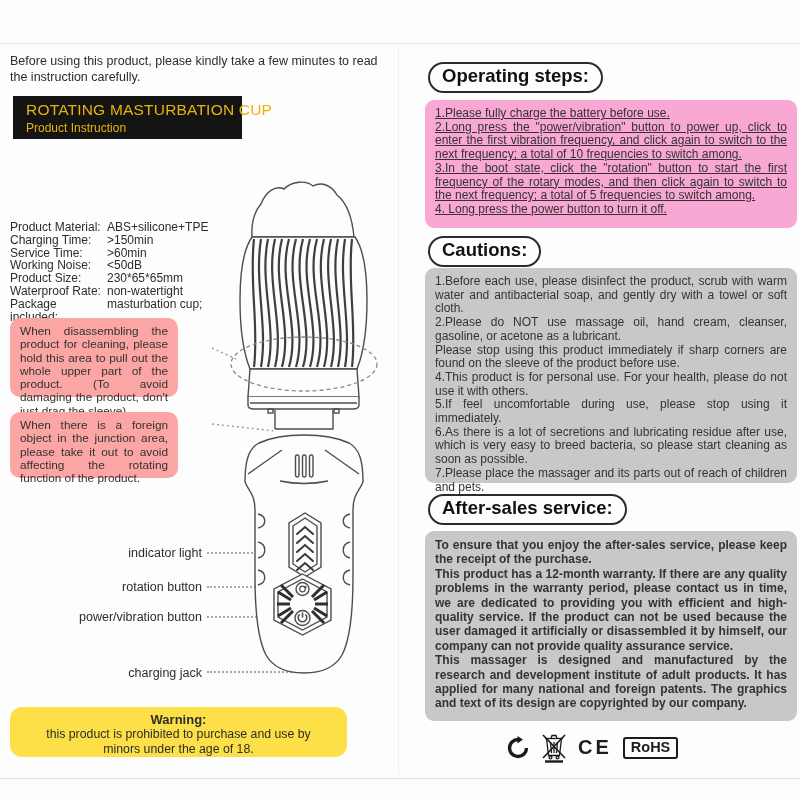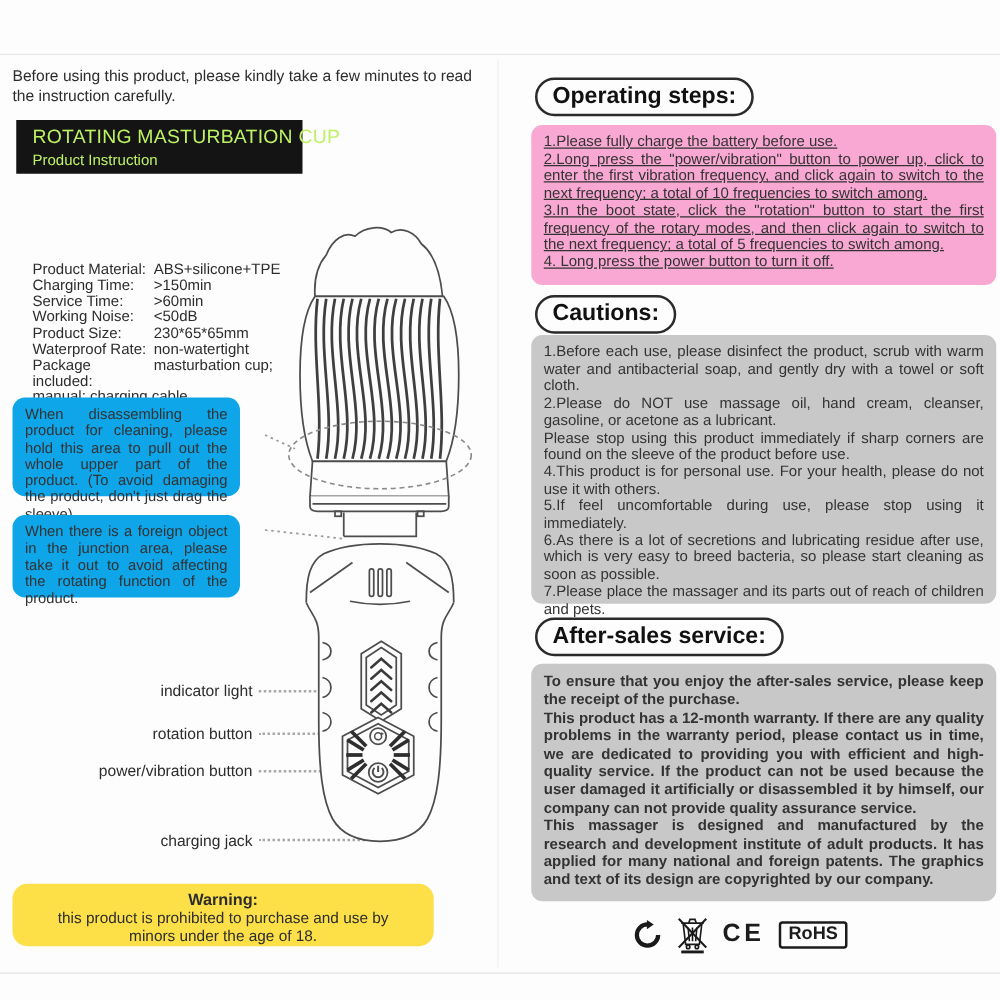--- a/index.html
+++ b/index.html
@@ -5,30 +5,30 @@
   html,body{margin:0;padding:0;}
   body{width:800px;height:800px;background:#fdfdfd;font-family:"Liberation Sans",sans-serif;color:#2d2d2d;position:relative;overflow:hidden;}
   .page{position:absolute;inset:0;}
   .edge-line{position:absolute;left:0;width:800px;height:1px;background:#e6e6e6;}
   .edge-top{top:43px;}
   .edge-bottom{top:778px;background:#e2e2e2;}
   .fold-line{position:absolute;left:398px;top:48px;width:1px;height:726px;background:#efefef;}
 
   
   .intro{position:absolute;left:10px;top:53px;width:382px;font-size:12.5px;line-height:16px;margin:0;}
-  .title-box{position:absolute;left:13px;top:96px;width:229px;height:43px;background:#141414;color:#bef264;padding-left:13px;box-sizing:border-box;}
+  .title-box{position:absolute;left:13px;top:96px;width:229px;height:43px;background:#141414;color:#eab308;padding-left:13px;box-sizing:border-box;}
   .title-box .t{font-size:15.5px;letter-spacing:.2px;margin-top:5px;white-space:nowrap;}
   .title-box .s{font-size:12px;margin-top:2px;}
   .pill{position:absolute;display:inline-block;border:2px solid #2b2b2b;border-radius:18px;padding:1px 12px 4px;font-size:18.5px;font-weight:bold;color:#111;background:#fdfdfd;white-space:nowrap;}
   .pill-spec{left:10px;top:162px;}
-  .spec-list{position:absolute;left:10px;top:209px;width:280px;font-size:12px;line-height:12.8px;margin-left:16px;}
+  .spec-list{position:absolute;left:10px;top:221px;width:280px;font-size:12px;line-height:12.8px;}
   .spec-row{display:flex;}
   .spec-label{width:97px;flex:none;}
   .spec-cont{margin-top:0px;}
-  .callout{position:absolute;left:10px;width:182px;background:#0ea5e9;border-radius:10px;padding:7px 10px;box-sizing:border-box;font-size:11.8px;line-height:13.3px;text-align:justify;color:#323232;}
+  .callout{position:absolute;left:10px;width:168px;background:#fca5a5;border-radius:10px;padding:7px 10px;box-sizing:border-box;font-size:11.8px;line-height:13.3px;text-align:justify;color:#323232;}
   .callout-1{top:318px;height:79px;}
   .callout-2{top:412px;height:66px;}
   .dev-label{position:absolute;left:0;width:202px;text-align:right;font-size:12.5px;white-space:nowrap;}
   .lbl-indicator{top:546px;}
   .lbl-rotation{top:580px;}
   .lbl-power{top:610px;}
   .lbl-charging{top:666px;}
   .leader{position:absolute;height:0;border-top:2px dotted #a8a8a8;}
   .ld-1{left:207px;top:552px;width:82px;}
   .ld-2{left:207px;top:586px;width:72px;}

